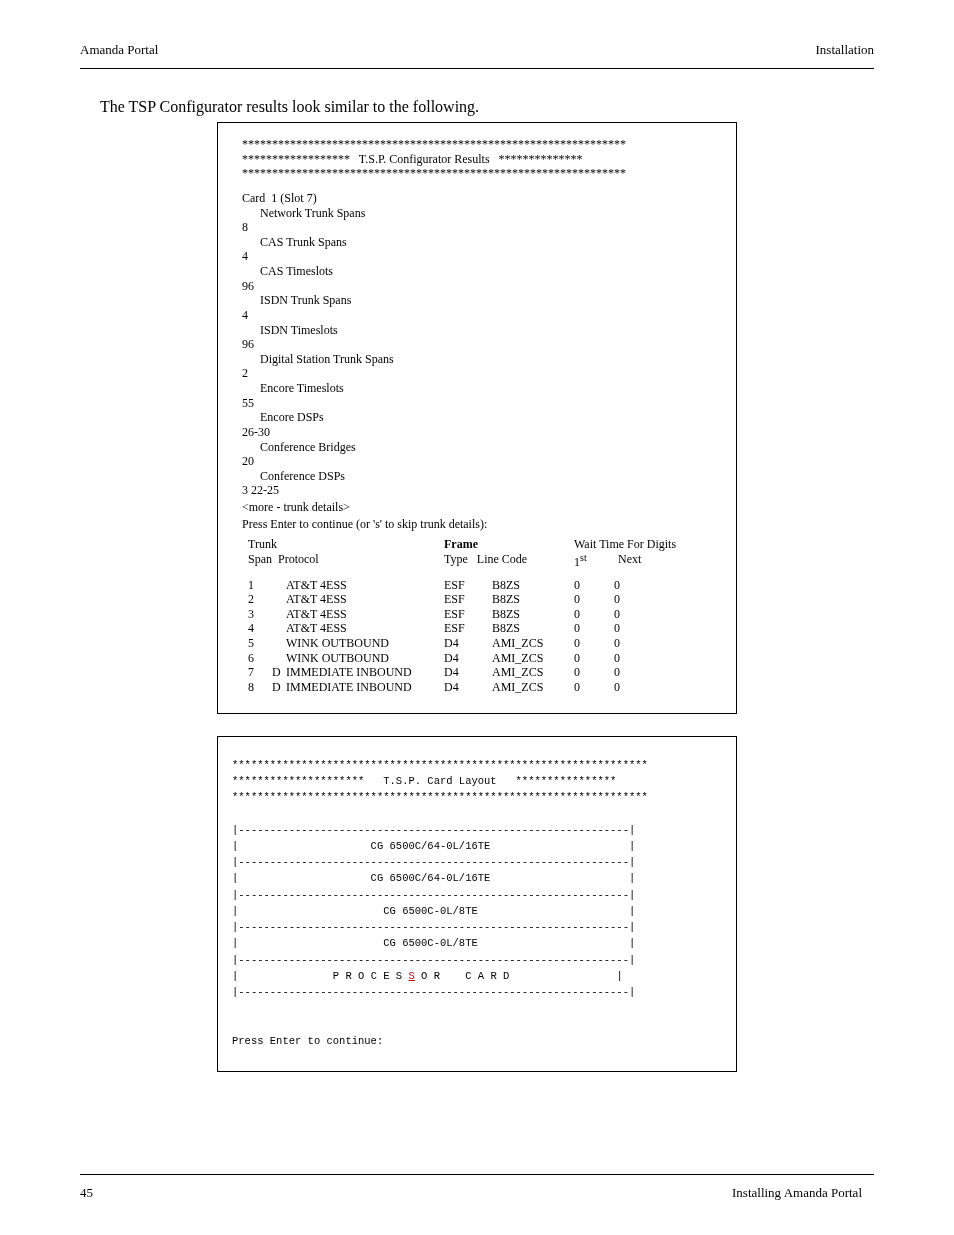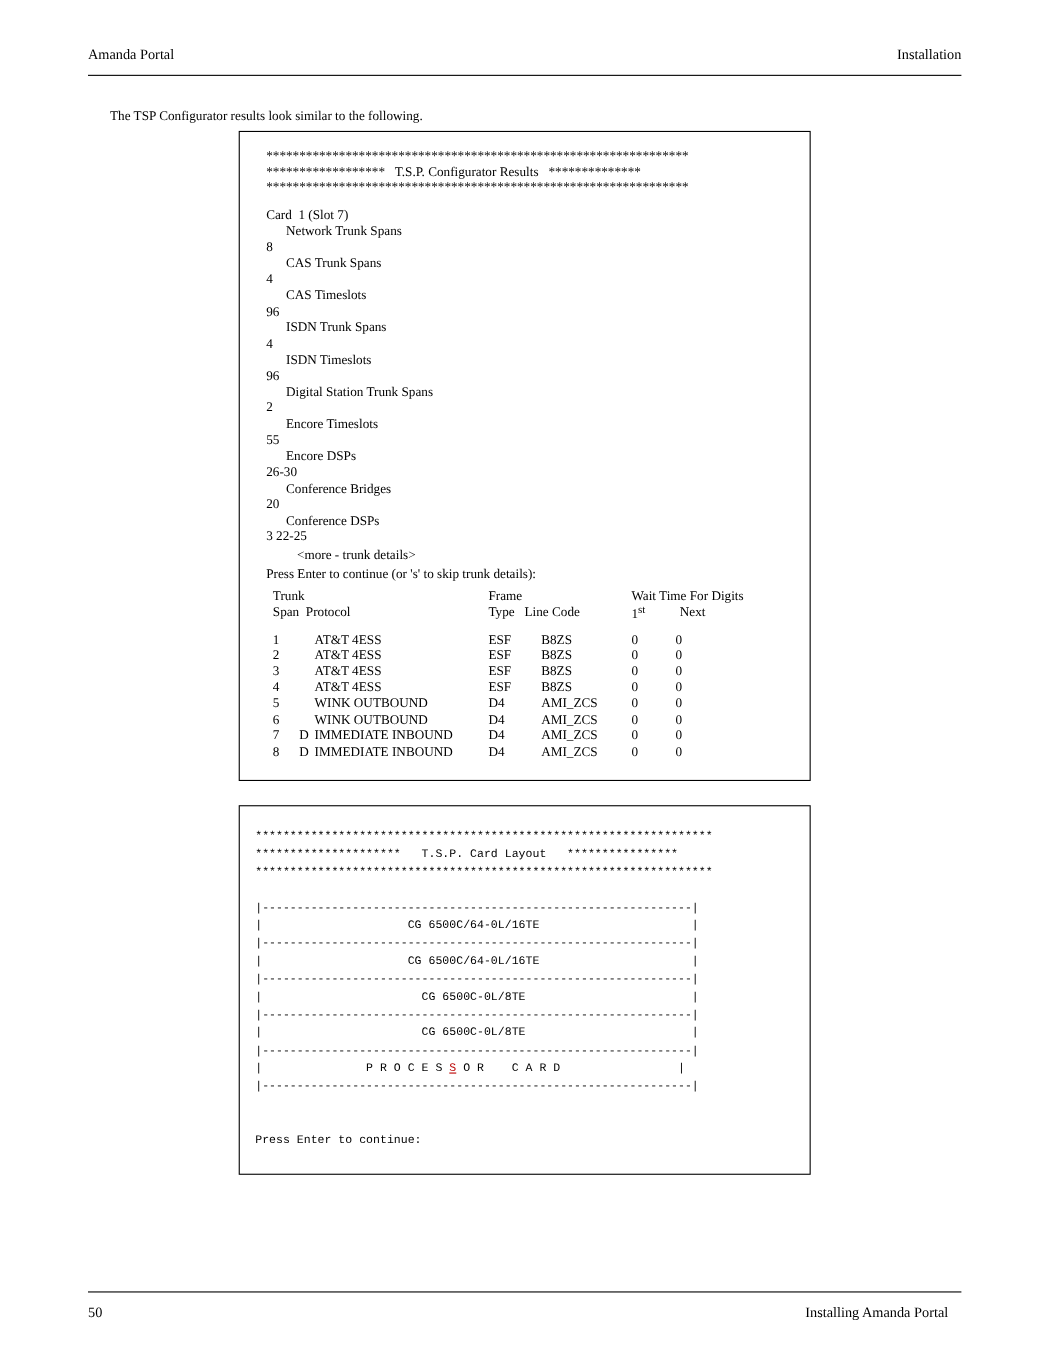--- a/index.html
+++ b/index.html
@@ -42,21 +42,21 @@
   .ftr-right { right: 92px; }
 
   .content {
     position: absolute;
     top: 90px;
     left: 100px;
     right: 100px;
     bottom: 90px;
   }
   .caption {
-    font-size: 12px;
+    font-size: 16px;
     margin: 8px 0 6px 0;
   }
   .screenshot-box {
     border: 1px solid #000;
     width: 520px;
     margin: 0 auto 22px auto;
     box-sizing: border-box;
   }
   
   .box1 {
@@ -83,34 +83,34 @@
     width: 560px;
   }
 
   
   .b1-aster { letter-spacing: 0; }
   .b1-titleblock { margin-bottom: 10px; }
   .b1-card { margin-top: 2px; }
   .b1-stat { display: flex; flex-direction: column; }
   .b1-stat .lab { width: 200px; padding-left: 18px; }
   .b1-stat .val { }
-  .b1-more { margin-top: 2px; margin-left: 28px; }
+  .b1-more { margin-top: 2px; }
   .b1-prompt { margin-top: 2px; }
   .b1-tblhdr, .b1-row { display: flex; }
   .b1-tblhdr { margin-top: 6px; }
   .b1-tblhdr2 { display:flex; margin-bottom:8px; }
   .col-sp  { width: 24px; padding-left:6px; }
   .col-d   { width: 14px; }
   .col-proto { width: 158px; }
   .col-ft  { width: 48px; }
   .col-lc  { width: 82px; }
   .col-w1  { width: 40px; }
   .col-w2  { width: 40px; }
   .hdr-trunk { padding-left:6px; width:196px; }
-  .hdr-frame { width:48px; }
+  .hdr-frame { width:48px;font-weight:bold; }
   .hdr-blank { width:82px; }
   .hdr-wait  { }
 </style>
 </head>
 <body>
 
 <div class="page">
 
   <div class="hdr-left">Amanda Portal</div>
   <div class="hdr-right">Installation</div>
@@ -140,15 +140,15 @@
 </span><span>|--------------------------------------------------------------|</span>
 <span><span>|               </span><span>P R O C E S </span><span class="redish">S</span><span> O R    C A R D</span><span>                 |</span></span>
 <span>|--------------------------------------------------------------|</span>
 
 
 <span>Press Enter to continue:</span></div>
 
   </div>
 
   <div class="foot-rule"></div>
-  <div class="ftr-left">50</div>
+  <div class="ftr-left">45</div>
   <div class="ftr-right">Installing Amanda Portal</div>
 </div>
 
 </body></html>

